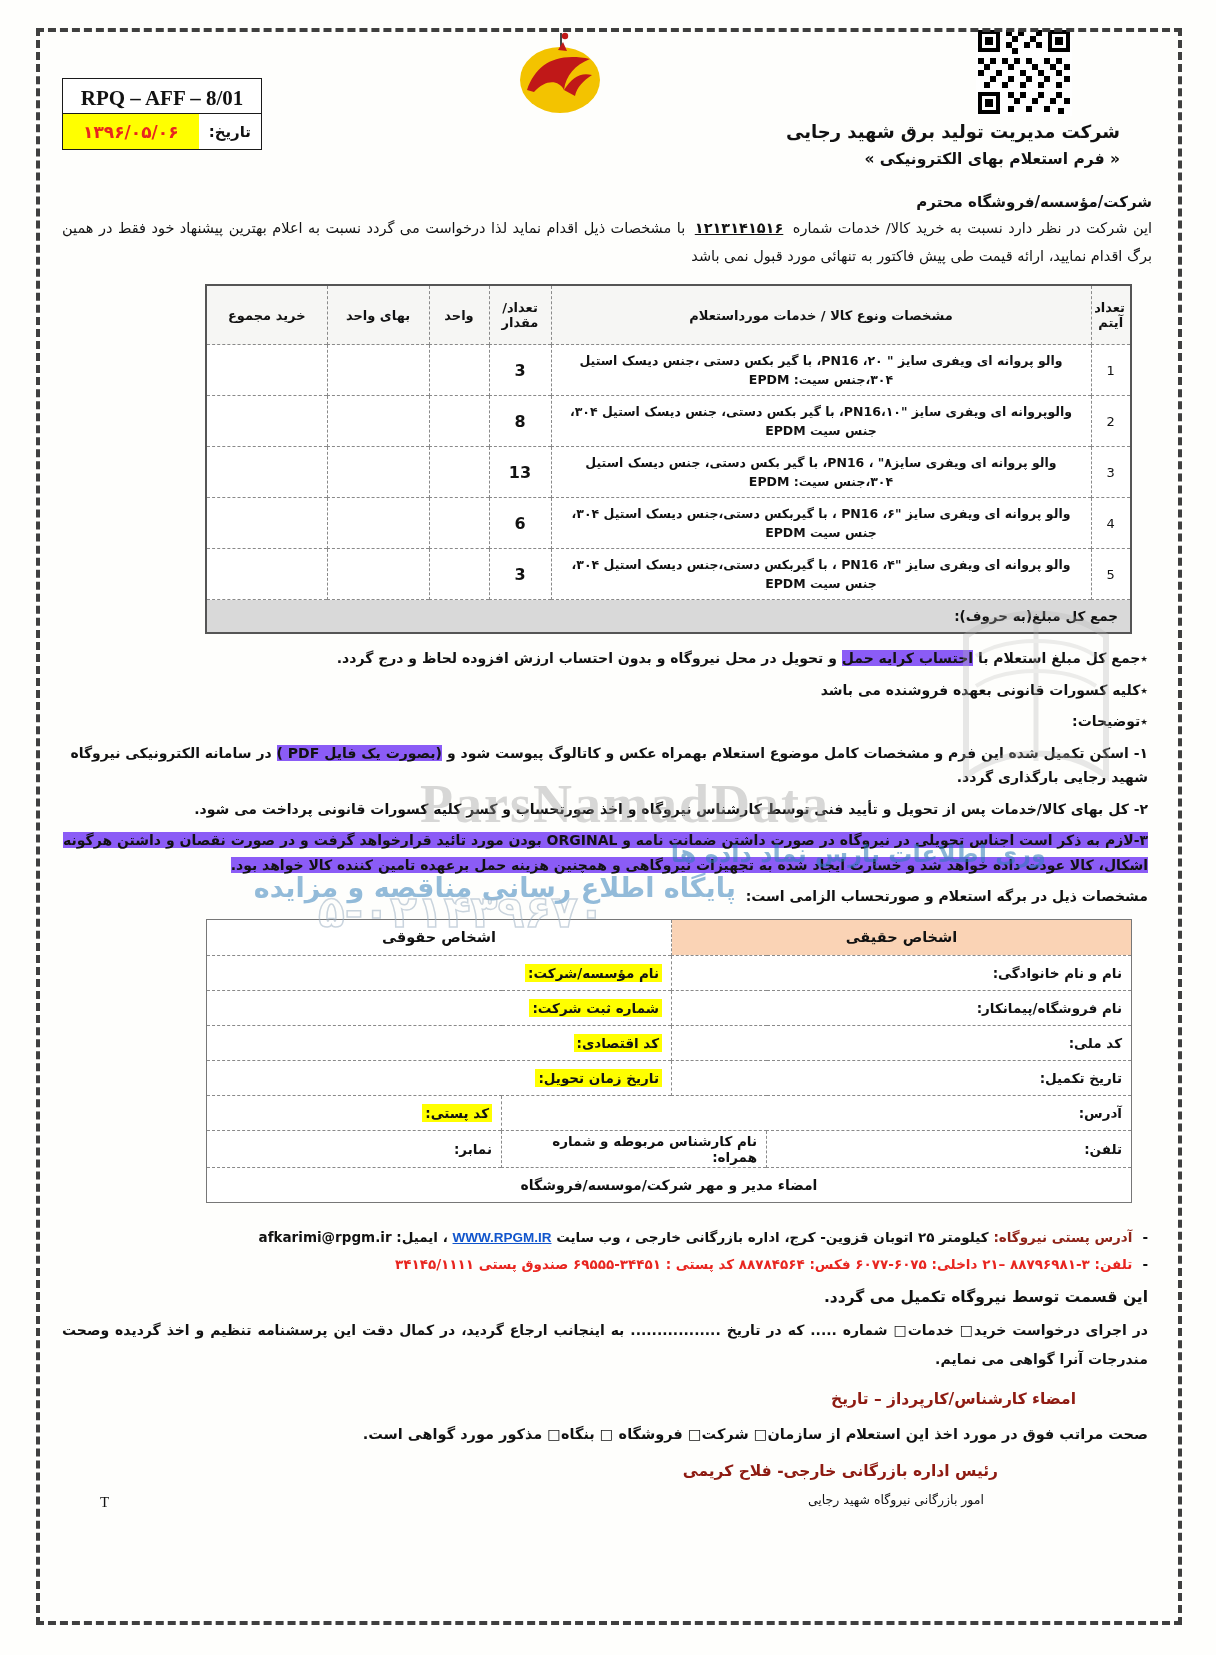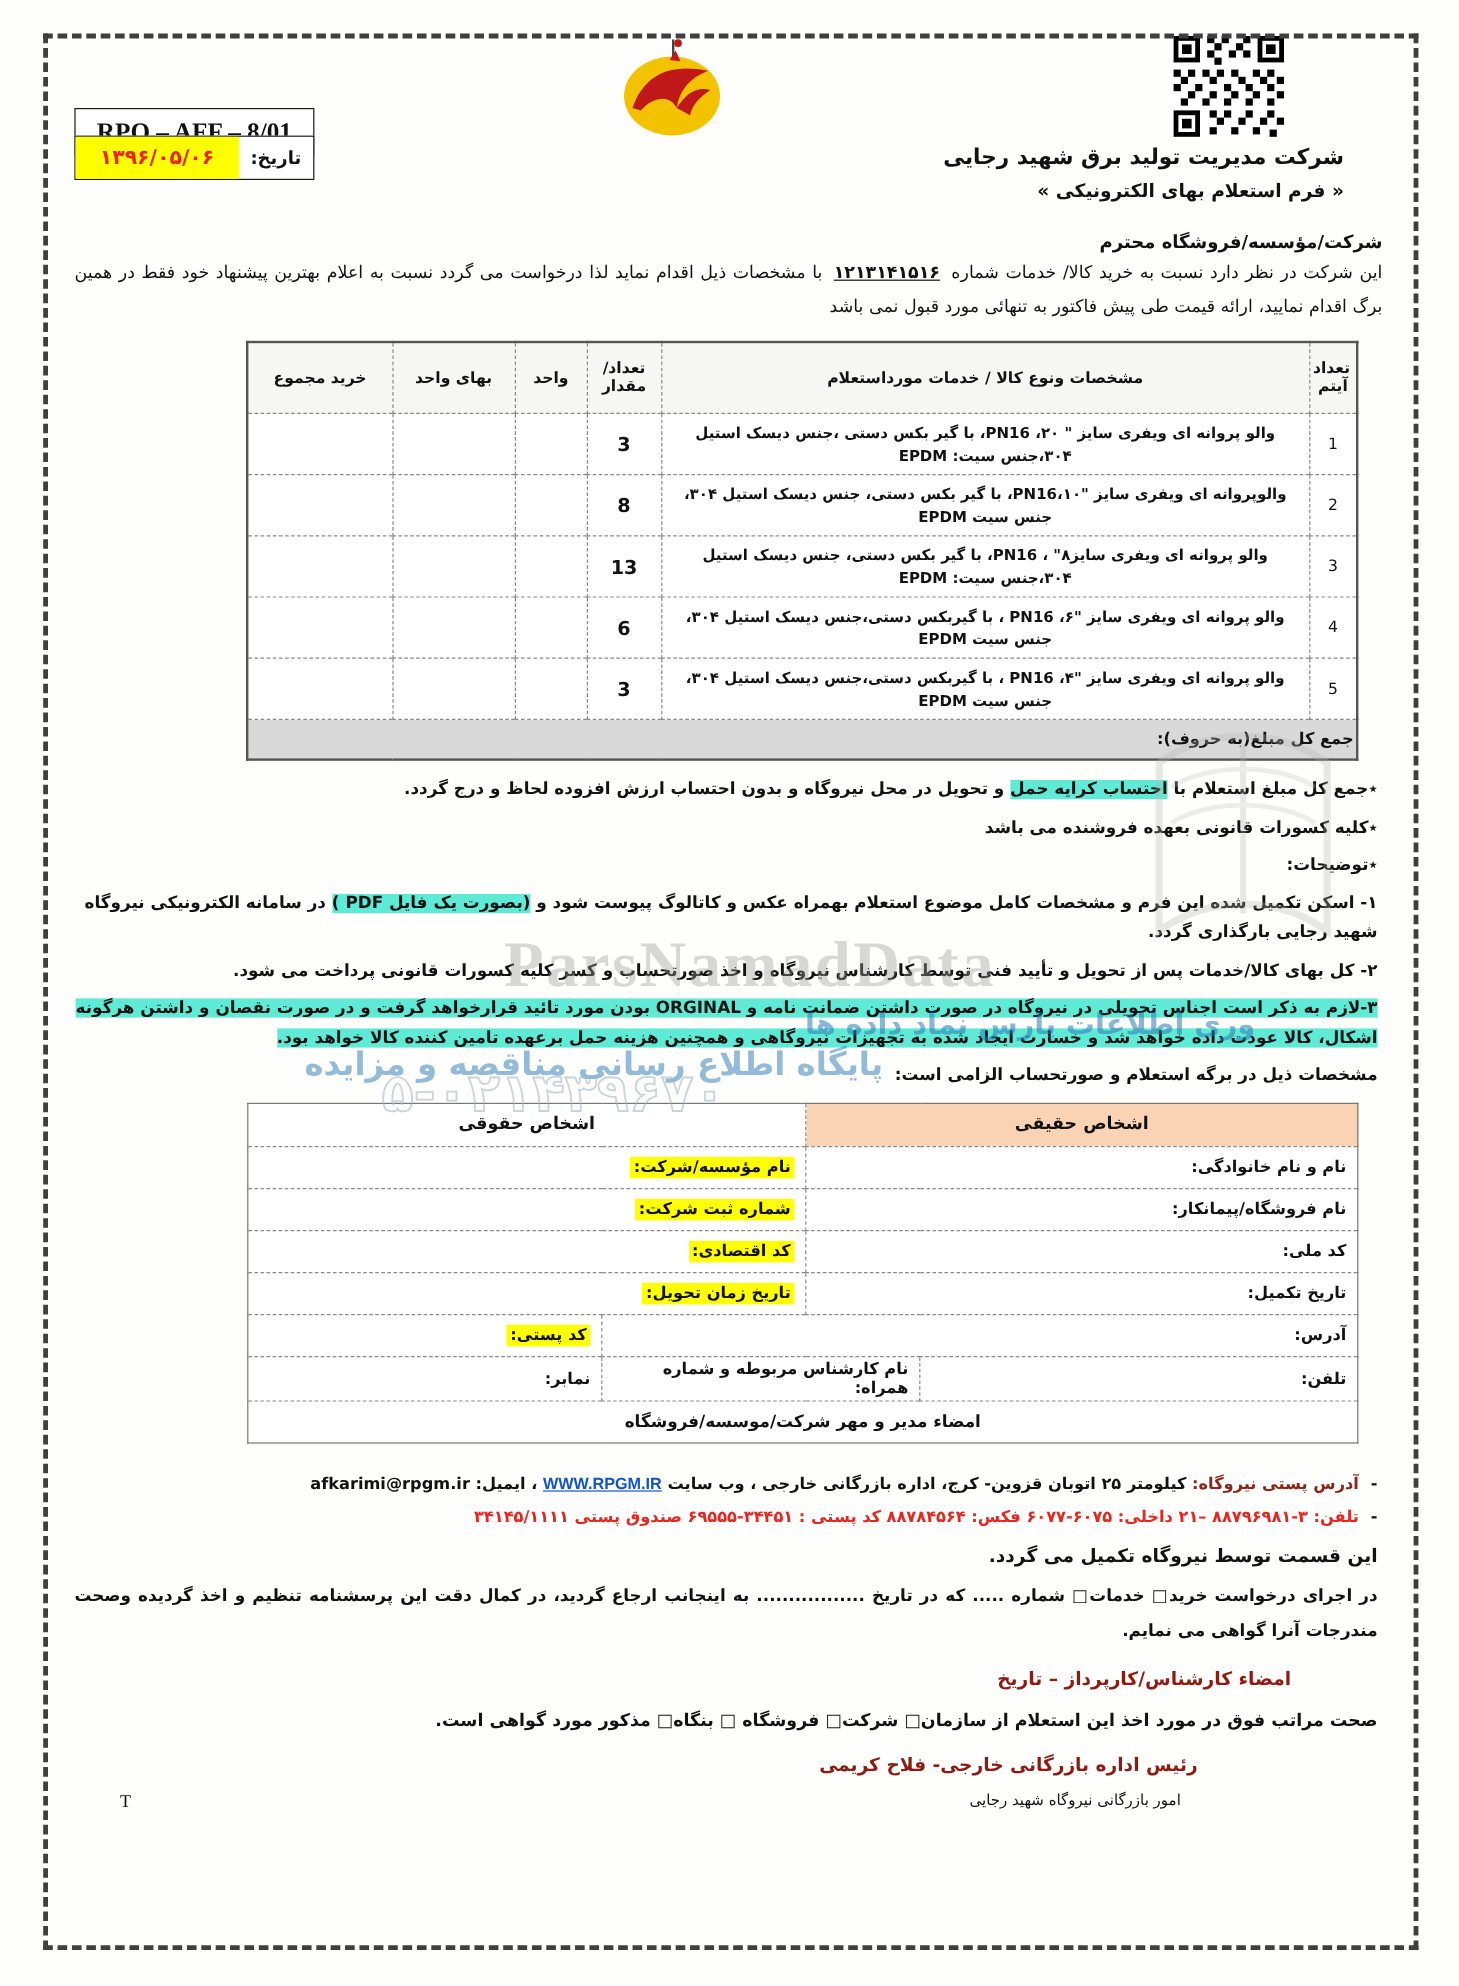--- a/index.html
+++ b/index.html
@@ -12,21 +12,21 @@
 
   
   .wm{position:absolute;pointer-events:none;z-index:3;white-space:nowrap}
   .wm-book{right:90px;top:596px;opacity:.30}
   .wm-brand{left:420px;top:773px;font-size:54px;font-weight:bold;color:#9a9a9a;opacity:.38;direction:ltr;font-family:"Liberation Serif",serif;letter-spacing:2px}
   .wm-line1{right:170px;top:840px;font-size:24px;font-weight:bold;color:#2a7ab8;opacity:.55}
   .wm-line2{right:480px;top:872px;font-size:27px;font-weight:bold;color:#2a7ab8;opacity:.5}
   .wm-phone{left:318px;top:886px;font-size:44px;font-weight:bold;color:transparent;-webkit-text-stroke:1.5px #9fb2c4;opacity:.55;direction:ltr}
 
   
-  .rpq-box{position:absolute;left:62px;top:90px;width:198px;height:38px;border:1.5px solid #1a1a1a;display:flex;align-items:center;justify-content:center;
+  .rpq-box{position:absolute;left:62px;top:78px;width:198px;height:38px;border:1.5px solid #1a1a1a;display:flex;align-items:center;justify-content:center;
     font-family:"Liberation Serif",serif;font-size:21px;font-weight:bold;direction:ltr;background:#fff;z-index:2}
   .date-box{position:absolute;left:62px;top:113px;width:198px;height:35px;border:1.5px solid #1a1a1a;display:flex;z-index:2;background:#fff}
   .date-label{display:flex;align-items:center;padding:0 10px;font-weight:bold;font-size:15px}
   .date-value{flex:1;display:flex;align-items:center;justify-content:center;background:#ffff00;color:#e8251f;font-weight:bold;font-size:17px;direction:ltr;letter-spacing:1px}
   .logo{position:absolute;left:514px;top:30px;z-index:2}
   .qr{position:absolute;left:976px;top:28px;z-index:2}
   .titles{position:absolute;top:121px;left:0;right:96px;text-align:right;z-index:2}
   .company-title{font-size:18px;font-weight:bold;margin-bottom:8px}
   .form-title{font-size:15.5px;font-weight:bold}
 
@@ -35,25 +35,25 @@
   .salutation{font-weight:bold;font-size:15px;margin-bottom:4px}
   .intro{font-size:14.5px;line-height:1.9;text-align:justify;margin:0}
   .intro-num{font-weight:bold;text-decoration:underline;padding:0 4px}
 
   table.items{width:925px;border-collapse:collapse;table-layout:fixed;margin:14px 20px 0 0;border:2px solid #555;background:#fff}
   table.items th,table.items td{border:1px dashed #8a8a8a;padding:3px 5px;text-align:center;vertical-align:middle}
   table.items thead th{font-size:13px;font-weight:bold;white-space:pre-line;height:52px;background:#f6f6f4}
   table.items td.no{font-size:13px;height:44px}
   table.items td.spec{font-size:12.5px;font-weight:bold;line-height:1.55}
   table.items td.qty{font-size:16px;font-weight:bold}
-  table.items tr.total td{background:#d9d9d9;text-align:right;font-weight:bold;font-size:13.5px;height:26px;padding-right:2px}
+  table.items tr.total td{background:#d9d9d9;text-align:right;font-weight:bold;font-size:13.5px;height:26px;padding-right:12px}
 
   .notes{margin:12px 4px 0 0;font-size:14px;font-weight:bold;line-height:1.75}
   .notes .line{margin-bottom:7px}
-  .hl{background:#5eead4}
+  .hl{background:#8b5cf6}
 
   table.persons{width:925px;border-collapse:collapse;table-layout:fixed;margin:10px 20px 0 0;border:1.5px solid #777;background:#fff}
   table.persons td{border:1px dashed #8a8a8a;height:30px;padding:2px 9px;font-size:13.5px;vertical-align:middle}
   table.persons td.ph{text-align:center;font-weight:bold;font-size:14.5px;height:31px}
   table.persons td.peach{background:#fad3b5}
   .lbl{font-weight:bold}
   .hl-label{background:#ffff00;font-weight:bold;padding:1px 3px}
   table.persons td.mid{text-align:right}
   table.persons tr.sign-row td{text-align:center;font-weight:bold;font-size:14px}
 

